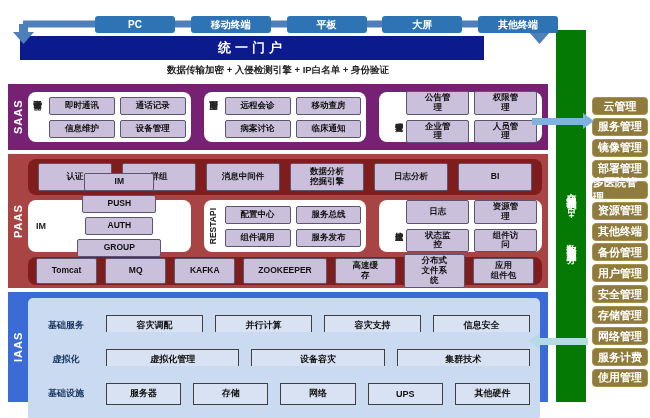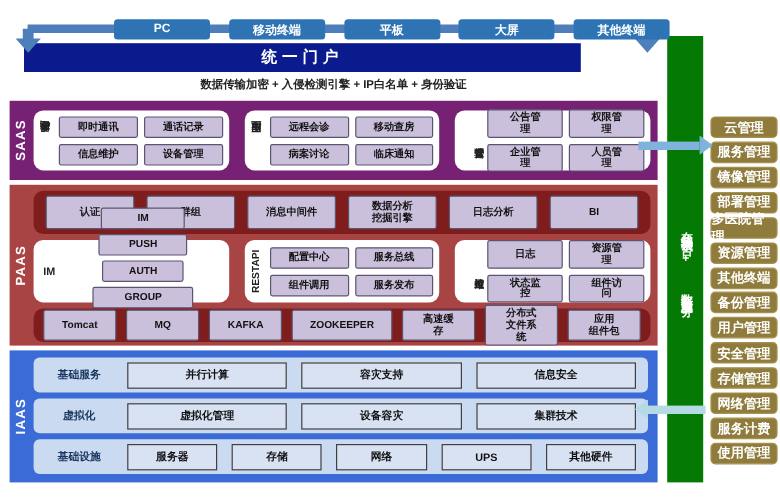--- a/index.html
+++ b/index.html
@@ -40,21 +40,21 @@
   .im-grid .box{height:14px;}
   .im-grid .box:nth-child(1){width:40px;}
   .im-grid .box:nth-child(2){width:44px;}
   .im-grid .box:nth-child(3){width:38px;}
   .im-grid .box:nth-child(4){width:54px;}
   .im-grid .box:nth-child(5){width:80px;}
   .r3{top:103px;height:28px;gap:8px;padding:0 8px;}
   .r3 .box{flex:1;min-height:22px;}
   
   .irow{position:absolute;left:20px;right:8px;height:29px;background:#c9daf1;border-radius:5px;
-        display:flex;align-items:center;gap:12px;padding:0 10px;}
+        display:flex;align-items:center;gap:12px;padding:13px 10px;}
   .irow1{top:6px}.irow2{top:40px}.irow3{top:74px}
   .ilabel{flex:0 0 56px;text-align:center;font-size:9px;font-weight:bold;color:#17365d;}
   .ibox{flex:1;background:#d9e2f3;border:1px solid #404040;height:20px;display:flex;align-items:center;
         justify-content:center;font-size:9px;font-weight:bold;color:#111;}
   
   .greenbar{position:absolute;left:556px;top:30px;width:30px;height:372px;background:#047a04;
             display:flex;align-items:center;justify-content:center;z-index:1;}
   .greenbar span{writing-mode:vertical-rl;text-orientation:upright;color:#fff;font-size:10px;font-weight:bold;
                  letter-spacing:2px;line-height:1;}
   .sidecol{position:absolute;left:592px;top:97px;width:56px;height:290px;display:flex;flex-direction:column;
@@ -187,20 +187,21 @@
 组件包</div>
       </div>
   </section>
 
   <section class="layer iaas">
     <div class="layer-label">IAAS</div>
     <div class="irow irow1">
       <div class="ilabel">基础服务</div>
       <div style="flex:1;display:flex;gap:12px;">
 
+      <div class="ibox">容灾调配</div>
           <div class="ibox">并行计算</div>
           <div class="ibox">容灾支持</div>
           <div class="ibox">信息安全</div>
         </div>
     </div>
     <div class="irow irow2">
       <div class="ilabel">虚拟化</div>
       <div style="flex:1;display:flex;gap:12px;">
 
       <div class="ibox">虚拟化管理</div>

